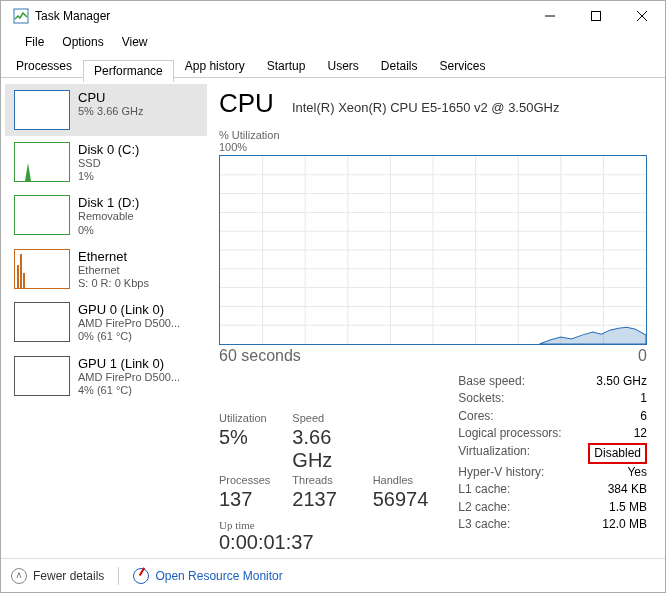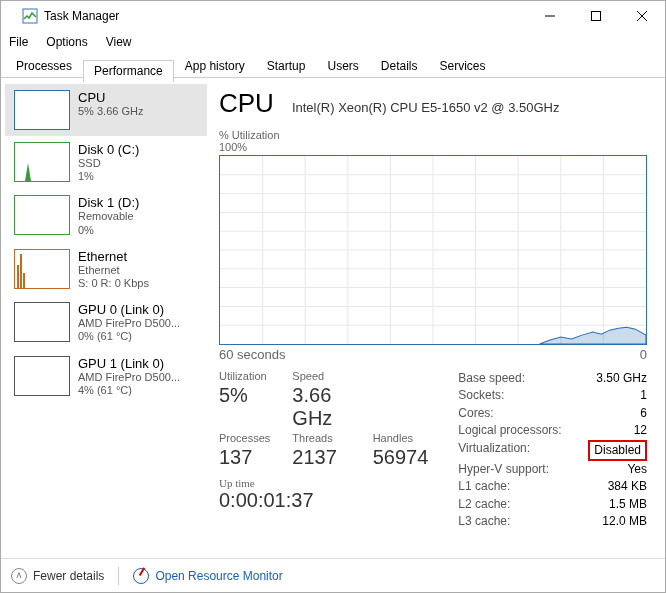--- a/index.html
+++ b/index.html
@@ -10,32 +10,32 @@
     color: #000;
     background: #fff;
     width: 666px;
     height: 593px;
     overflow: hidden;
     border: 1px solid #aaa;
   }
   
   .titlebar {
     display:flex; align-items:center; height:30px;
-    padding-left:21px;
+    padding-left:12px;
     background:#fff;
   }
   .titlebar .title { flex:1; font-size:12px; }
   .titlebar .icon { width:16px; height:16px; margin-right:6px; }
   .winbtn {
     width:46px; height:30px; display:flex; align-items:center; justify-content:center;
     font-family: "Segoe UI Symbol","Segoe UI", sans-serif;
   }
   .winbtn svg { display:block; }
   
-  .menubar { display:flex; gap:2px; padding:2px 0; }
+  .menubar { display:flex; gap:2px; padding:2px 16px; }
   .menubar span { padding:2px 8px; }
   
   .tabrow { display:flex; border-bottom:1px solid #ccc; padding:0 4px; margin-top:2px; }
   .tab {
     padding:3px 10px 4px; border:1px solid transparent; border-bottom:none;
     margin-right:0px; font-size:12px; background:#fff;
   }
   .tab.active {
     border-color:#ccc; position:relative; top:5px; background:#fff;
   }
@@ -71,23 +71,23 @@
   .main-head { display:flex; align-items:baseline; gap:18px; }
   .main-head h1 { font-size:26px; font-weight:400; margin:0 0 8px 0; }
   .main-head .cpu-name { font-size:13px; color:#333; flex:1; text-align:left; }
   .chart-labels { display:flex; justify-content:space-between; font-size:11px; color:#666; margin-top:2px;flex-direction:column;}
   .chart {
     border:1px solid #2a6fb5; height:190px; position:relative; background:#fff; margin-top:2px;
   }
   .chart .grid line { stroke:#e8e8e8; stroke-width:1; }
   .chart svg { position:absolute; inset:0; width:100%; height:100%; }
   .chart .wave { fill:rgba(42,111,181,0.25); stroke:#2a6fb5; stroke-width:1;}
-  .chart-bot { display:flex; justify-content:space-between; font-size:13px; color:#666; margin-top:2px; margin-bottom:8px;}
+  .chart-bot { display:flex; justify-content:space-between; font-size:16px; color:#666; margin-top:2px; margin-bottom:8px;}
   .stats-wrap { display:flex; gap:30px; }
-  .stats-left { display:grid; grid-template-columns: auto auto auto; column-gap:22px; row-gap:2px; }
+  .stats-left { display:grid; grid-template-columns: auto auto auto; column-gap:22px; row-gap:2px;margin-top:39px; }
   .stat-label { font-size:11px; color:#666; }
   .stat-value { font-size:20px; color:#333; }
   .uptime-lbl { font-size:11px; color:#666; margin-top:8px;font-family:Liberation Serif, serif;}
   .uptime-val { font-size:20px; color:#333; }
   .stats-right { font-size:12px; }
   .stats-right .row { display:flex; justify-content:space-between; gap:20px; line-height:1.45;}
   .stats-right .row .k { color:#555; min-width:110px;}
   .hl { border:2px solid #d00; padding:0 4px; }
   
   .footer {
@@ -286,21 +286,21 @@
           </div>
         <div class="row">
             <span class="k">Logical processors:</span>
             <span>12</span>
           </div>
         <div class="row">
             <span class="k">Virtualization:</span>
             <span class="hl">Disabled</span>
           </div>
         <div class="row">
-            <span class="k">Hyper-V support:</span>
+            <span class="k">Hyper-V history:</span>
             <span>Yes</span>
           </div>
         <div class="row">
             <span class="k">L1 cache:</span>
             <span>384 KB</span>
           </div>
         <div class="row">
             <span class="k">L2 cache:</span>
             <span>1.5 MB</span>
           </div>

